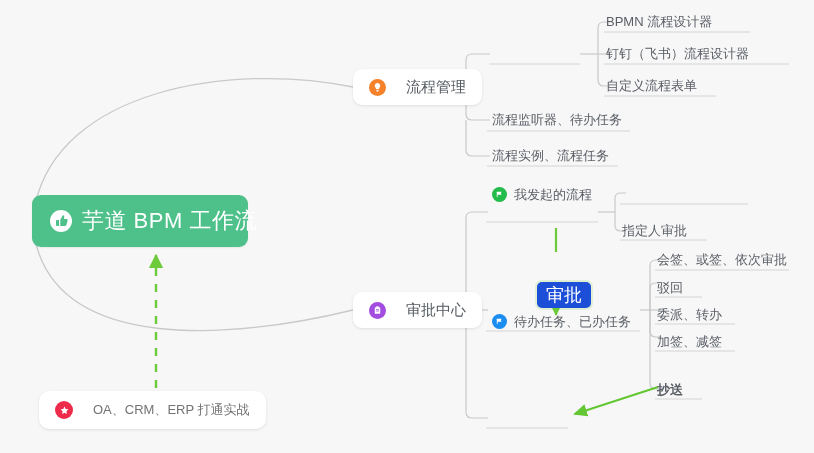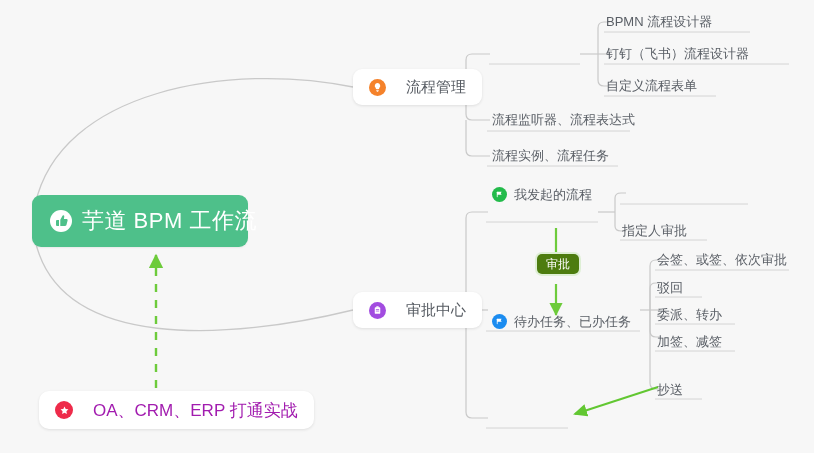--- a/index.html
+++ b/index.html
@@ -89,21 +89,21 @@
   }
   .circ-icon svg { display: block; }
 
   #node-process-mgmt { left: 353px; top: 69px; }
   #node-approve-center { left: 353px; top: 292px; }
   #node-oa-crm-erp {
     left: 39px; top: 391px;
     height: 38px;
     border-radius: 10px;
   }
-  #node-oa-crm-erp .branch-label { font-size: 17px; color: #a21caf; }
+  #node-oa-crm-erp .branch-label { font-size: 13px; color: #737373; }
 
   
   .leaf {
     position: absolute;
     font-size: 13px;
     color: #5a5f66;
     white-space: nowrap;
     line-height: 14px;
     padding-bottom: 5px;
     display: flex;
@@ -116,28 +116,29 @@
     border-radius: 50%;
     display: flex;
     align-items: center;
     justify-content: center;
   }
   .leaf-icon svg { display: block; }
 
   
   .badge {
     position: absolute;
-    background: #4d7c0f;
+    background: #1d4ed8;
     color: #ffffff;
-    font-size: 12px;
+    font-size: 18px;
     border-radius: 5px;
     padding: 4px 9px;
     line-height: 1;
     white-space: nowrap;
     box-shadow: 0 0 0 2px rgba(109,203,59,0.18);
+    margin-top: 28px;
   }
 </style>
 </head>
 <body>
 
 <div id="canvas">
 
   <svg class="svg-layer" viewBox="0 0 814 453">
     <defs>
       <marker id="arrow-green" markerWidth="7" markerHeight="7" refX="5.5" refY="3" orient="auto">
@@ -230,21 +231,21 @@
     <span>BPMN 流程设计器</span>
   </div>
   <div class="leaf" style="left:606px; top:47px;">
     <span>钉钉（飞书）流程设计器</span>
   </div>
   <div class="leaf" style="left:606px; top:79px;">
     <span>自定义流程表单</span>
   </div>
 
   <div class="leaf" style="left:492px; top:113px;">
-    <span>流程监听器、流程表达式</span>
+    <span>流程监听器、待办任务</span>
   </div>
   <div class="leaf" style="left:492px; top:149px;">
     <span>流程实例、流程任务</span>
   </div>
 
   <div class="branch-node" id="node-approve-center">
     <span class="circ-icon" style="background:#a24ce0">
       <svg width="11" height="11" viewBox="0 0 12 12">
         <rect x="3" y="2.4" width="6" height="7.2" rx="1" fill="#ffffff"></rect>
         <rect x="4.6" y="1.4" width="2.8" height="1.6" rx="0.6" fill="#ffffff"></rect>
@@ -287,21 +288,21 @@
   </div>
   <div class="leaf" style="left:657px; top:281px;">
     <span>驳回</span>
   </div>
   <div class="leaf" style="left:657px; top:308px;">
     <span>委派、转办</span>
   </div>
   <div class="leaf" style="left:657px; top:335px;">
     <span>加签、减签</span>
   </div>
-  <div class="leaf" style="left:657px; top:383px;">
+  <div class="leaf" style="left:657px; top:383px;font-weight:bold;">
     <span>抄送</span>
   </div>
 
 
   <div class="branch-node" id="node-oa-crm-erp">
     <span class="circ-icon" style="background:#ee2b4a; width:18px; height:18px; flex:0 0 18px;">
       <svg width="11" height="11" viewBox="0 0 12 12">
         <path d="M6 1.6l1.3 2.7 3 .4-2.2 2.1.5 2.9L6 8.4 3.4 9.7l.5-2.9L1.7 4.7l3-.4z" fill="#ffffff"></path>
       </svg>
     </span>

